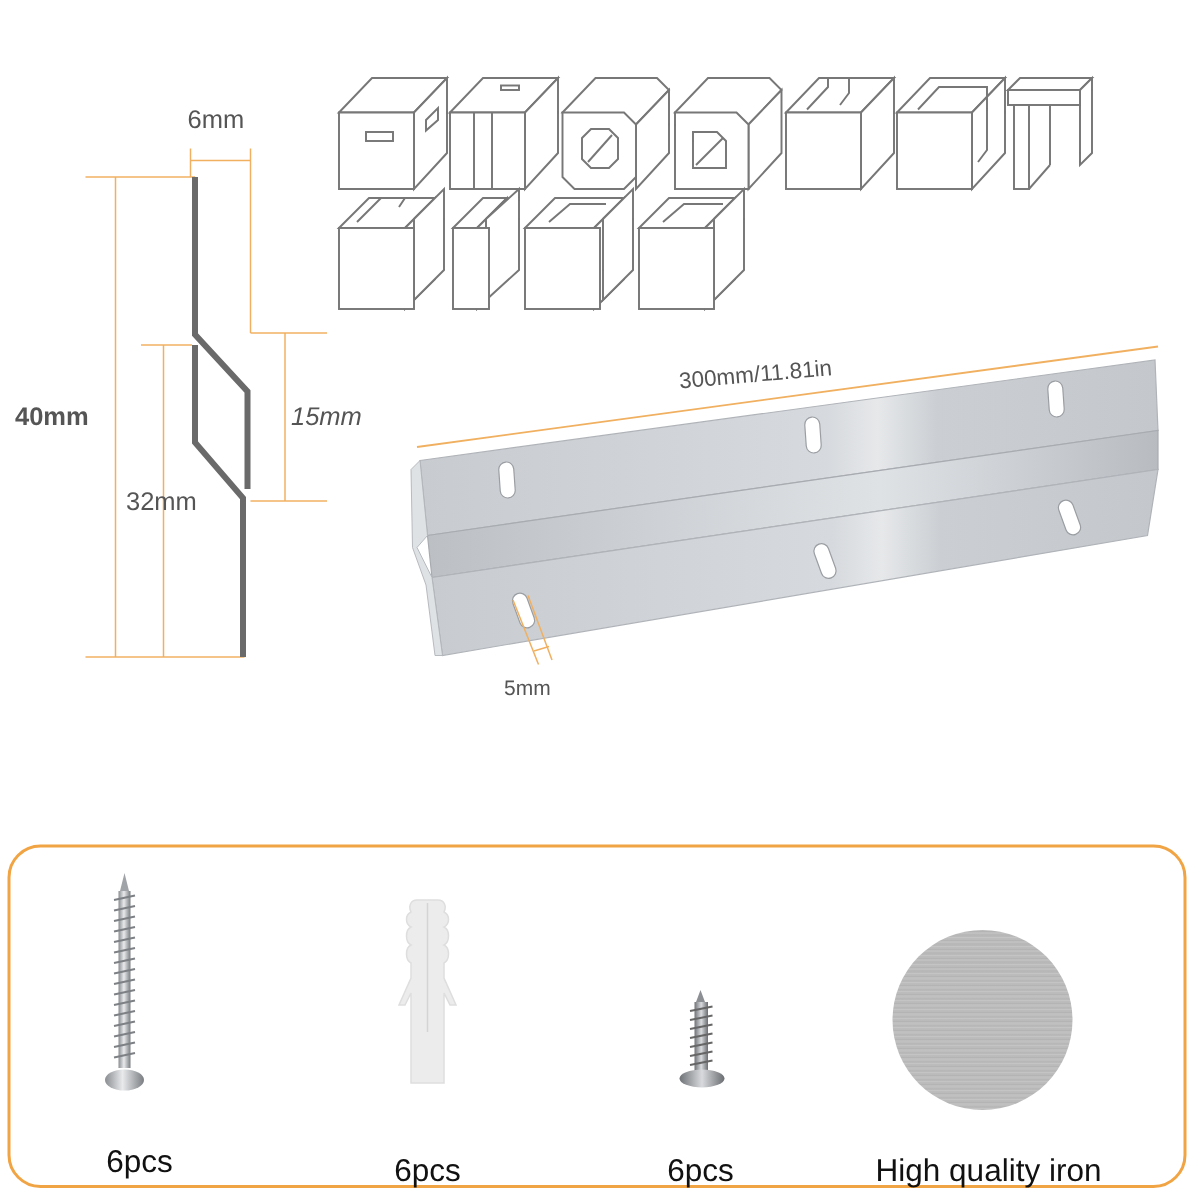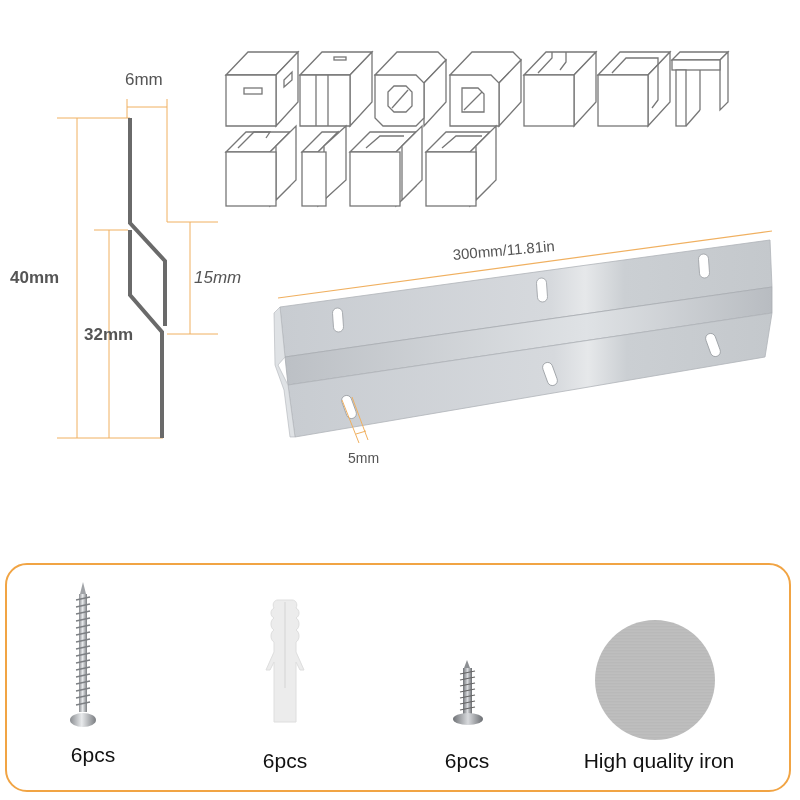--- a/index.html
+++ b/index.html
@@ -3,21 +3,21 @@
 <meta charset="utf-8">
 <style>
   html,body{margin:0;padding:0;background:#ffffff;}
   body{width:800px;height:800px;position:relative;overflow:hidden;font-family:"Liberation Sans",sans-serif;}
   .abs{position:absolute;}
   .dim-label{position:absolute;color:#555555;font-size:17px;font-family:"Liberation Sans",sans-serif;white-space:nowrap;}
   .title-svg{position:absolute;left:220px;top:40px;}
   .profile-svg{position:absolute;left:0;top:60px;}
   .bracket-svg{position:absolute;left:260px;top:225px;}
   .acc-box{position:absolute;left:5px;top:563px;width:786px;height:229px;border:2px solid #f1a444;border-radius:22px;box-sizing:border-box;}
-  .acc-label{position:absolute;font-size:21px;color:#111111;white-space:nowrap;transform:translateX(-50%);}
+  .acc-label{position:absolute;font-size:21px;color:#111111;white-space:nowrap;transform:translateX(-50%);margin-top:20px;}
   .brushed{background:repeating-linear-gradient(0deg,#b8b8b8 0px,#c4c4c4 1px,#b4b4b4 2px,#bebebe 3px);}
 </style>
 </head>
 <body>
 
 <div>
 
   <svg class="title-svg" width="560" height="180" viewBox="0 0 560 180" fill="#ffffff" stroke="#777777" stroke-width="1.3">
 
     <g>
@@ -120,21 +120,21 @@
       <line x1="190" y1="162" x2="190" y2="274"></line>
       <line x1="167" y1="274" x2="218" y2="274"></line>
     </g>
     <g stroke="#6a6a6a" stroke-width="4" fill="none">
       <polyline points="130,58 130,163 165,201 165,266"></polyline>
       <polyline points="130,170 130,235 162,272 162,378"></polyline>
     </g>
   </svg>
   <span class="dim-label" style="left:125px;top:70px;text-align:right;">6mm</span>
   <span class="dim-label" style="left:10px;top:268px;font-weight:bold;">40mm</span>
-  <span class="dim-label" style="left:84px;top:325px;font-weight:bold;">32mm</span>
+  <span class="dim-label" style="left:84px;top:325px;">32mm</span>
   <span class="dim-label" style="left:194px;top:268px;font-style:italic;">15mm</span>
 </div>
 
 <div>
   <svg class="bracket-svg" width="540" height="250" viewBox="0 0 540 250">
     <defs>
       <linearGradient id="metalA" x1="0" y1="0" x2="1" y2="0">
         <stop offset="0" stop-color="#c8ccd1"></stop>
         <stop offset="0.55" stop-color="#d6d9dd"></stop>
         <stop offset="0.62" stop-color="#e6e8ea"></stop>
@@ -167,21 +167,21 @@
       <rect x="448" y="108" width="10" height="24" rx="5" transform="rotate(-20 453 120)"></rect>
     </g>
 
     <g stroke="#f0b060" stroke-width="1">
       <line x1="82" y1="175" x2="99" y2="218"></line>
       <line x1="92" y1="172" x2="108" y2="215"></line>
       <line x1="96" y1="209" x2="106" y2="206"></line>
     </g>
   </svg>
   <span class="dim-label" style="left:452px;top:246px;font-size:15px;transform:rotate(-5deg);transform-origin:left top;">300mm/11.81in</span>
-  <span class="dim-label" style="left:348px;top:450px;font-size:14px;">5mm</span>
+  <span class="dim-label" style="left:336px;top:450px;font-size:14px;">5mm</span>
 </div>
 
 <div class="acc-box"></div>
 
 <div>
   <svg class="abs" style="left:70px;top:582px;" width="26" height="150" viewBox="0 0 26 150">
     <defs>
       <linearGradient id="screwG" x1="0" x2="1">
         <stop offset="0" stop-color="#8a8d91"></stop>
         <stop offset="0.45" stop-color="#e8eaec"></stop>

